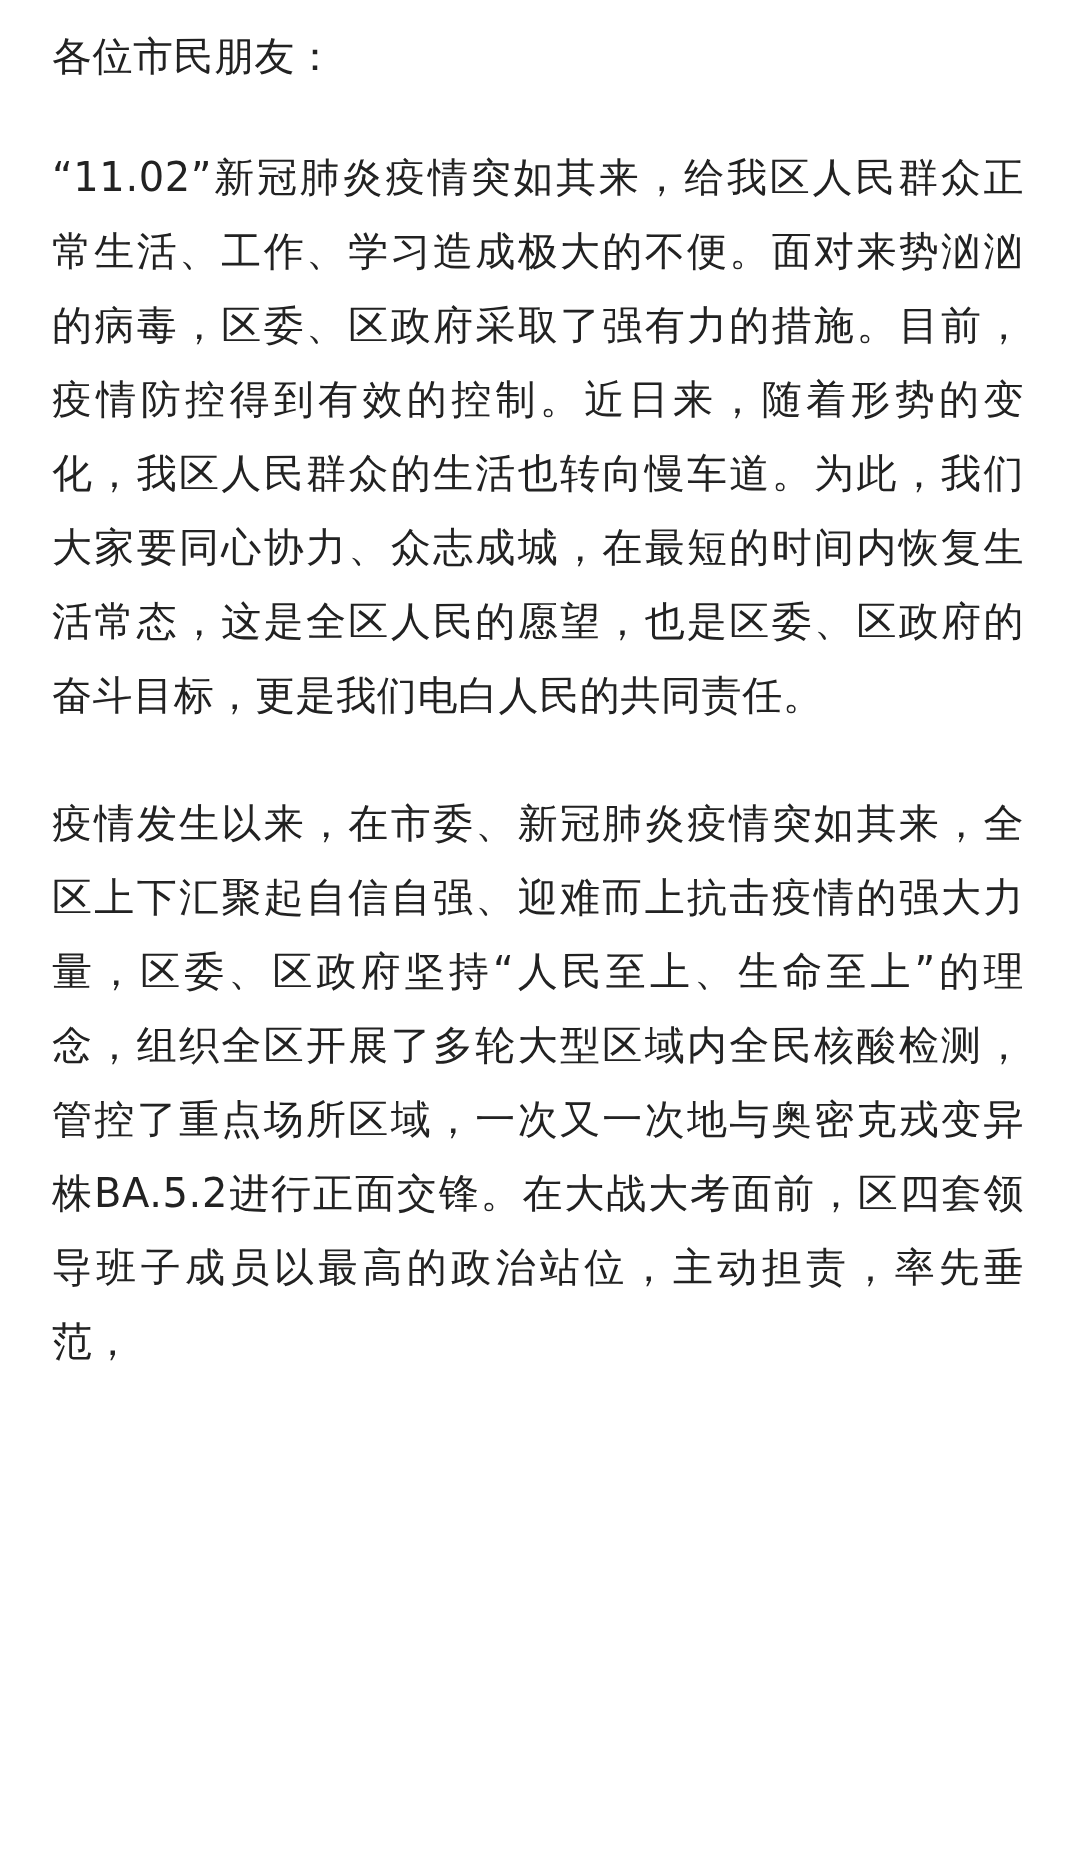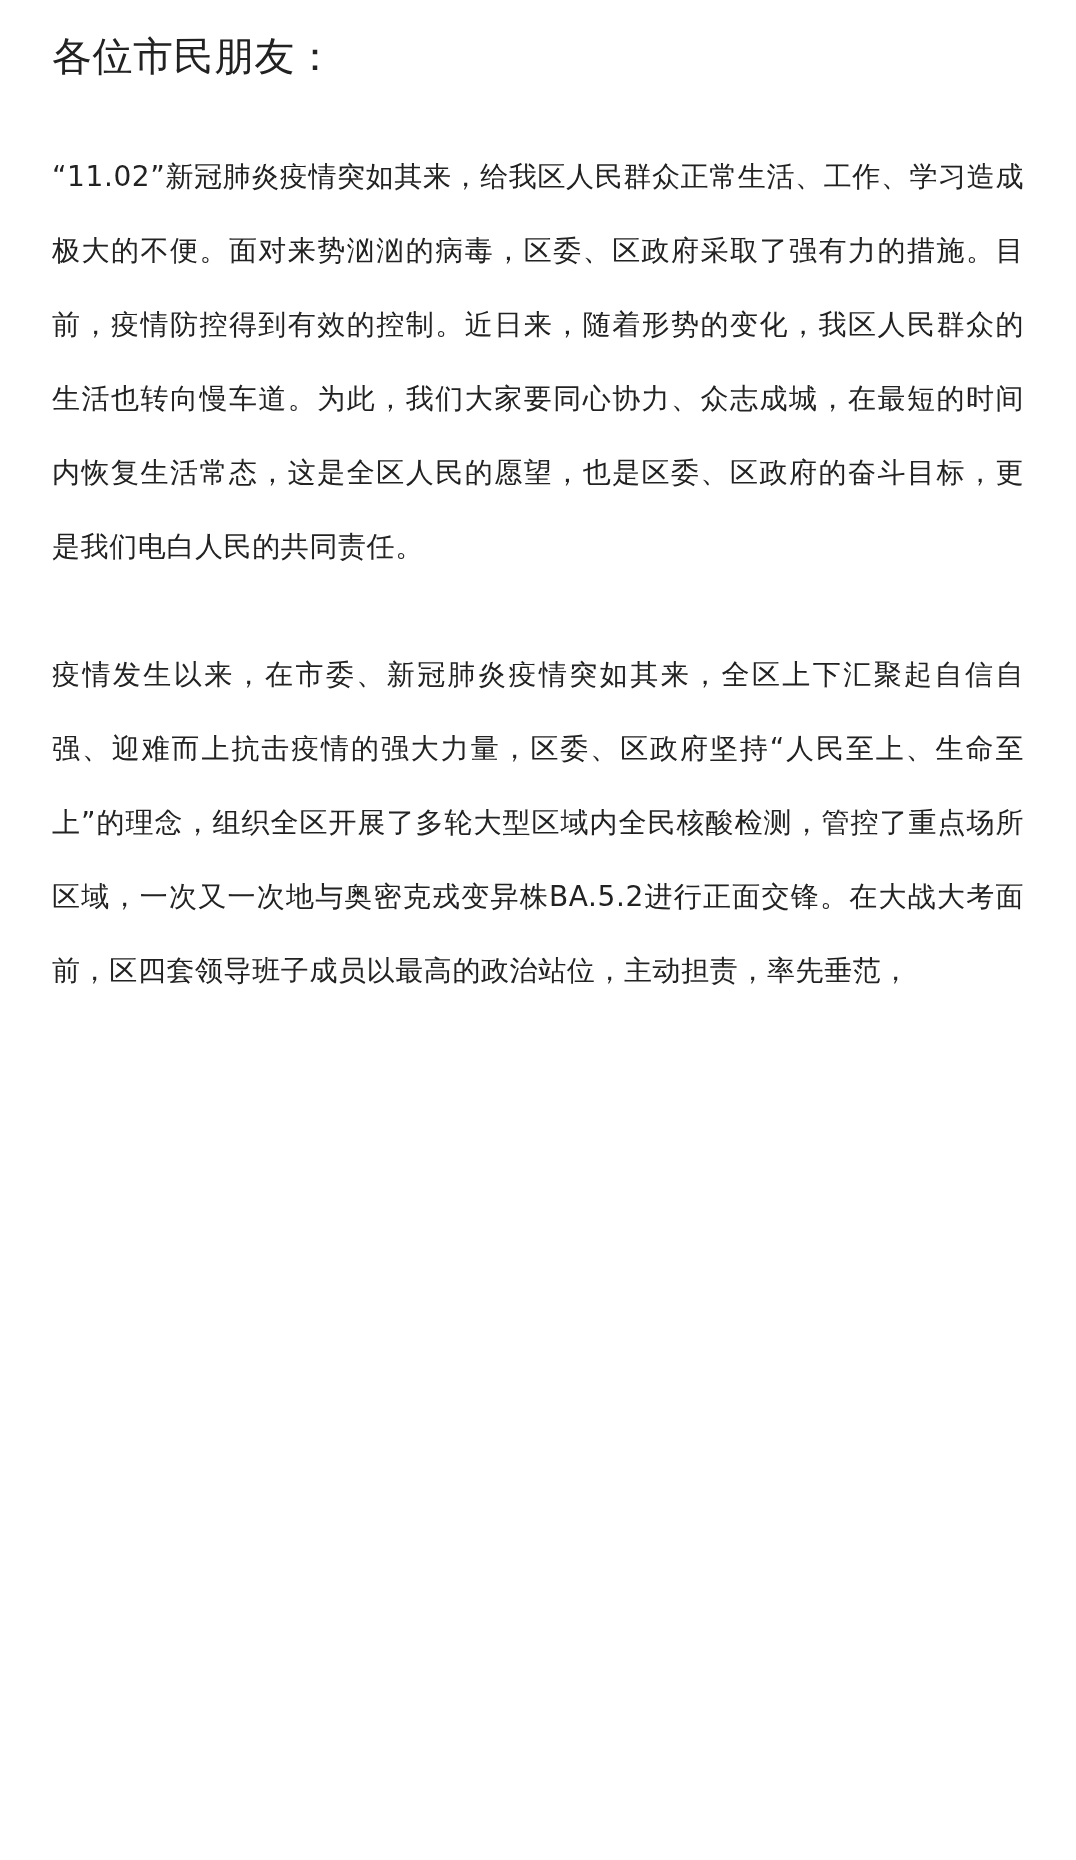--- a/index.html
+++ b/index.html
@@ -27,21 +27,21 @@
   }
   .salutation {
     font-size: 40px;
     line-height: 1.5;
     letter-spacing: 0.5px;
     margin: 0 0 54px 0;
     color: #222222;
     font-weight: 400;
   }
   .para {
-    font-size: 28px;
+    font-size: 40px;
     line-height: 74px;
     letter-spacing: 0.6px;
     margin: 0 0 54px 0;
     color: #222222;
     text-align: justify;
     text-justify: inter-character;
     font-weight: 400;
     word-break: break-all;
   }
   .para:last-child {

